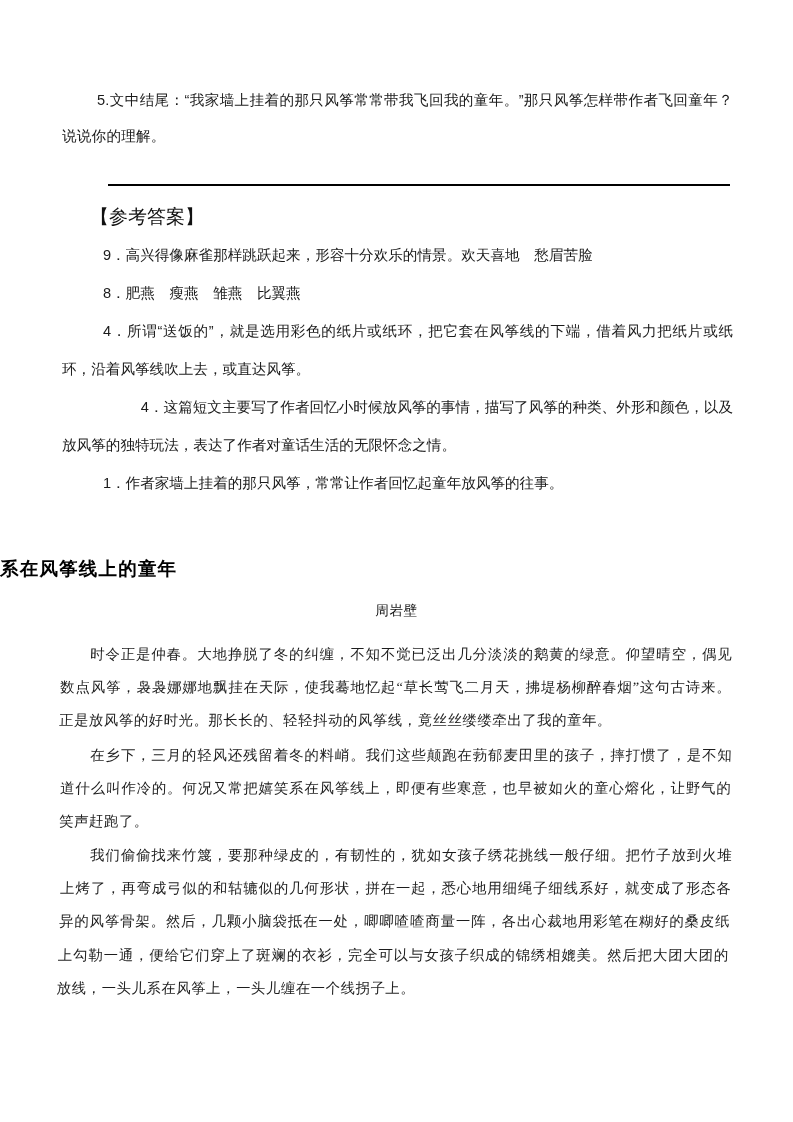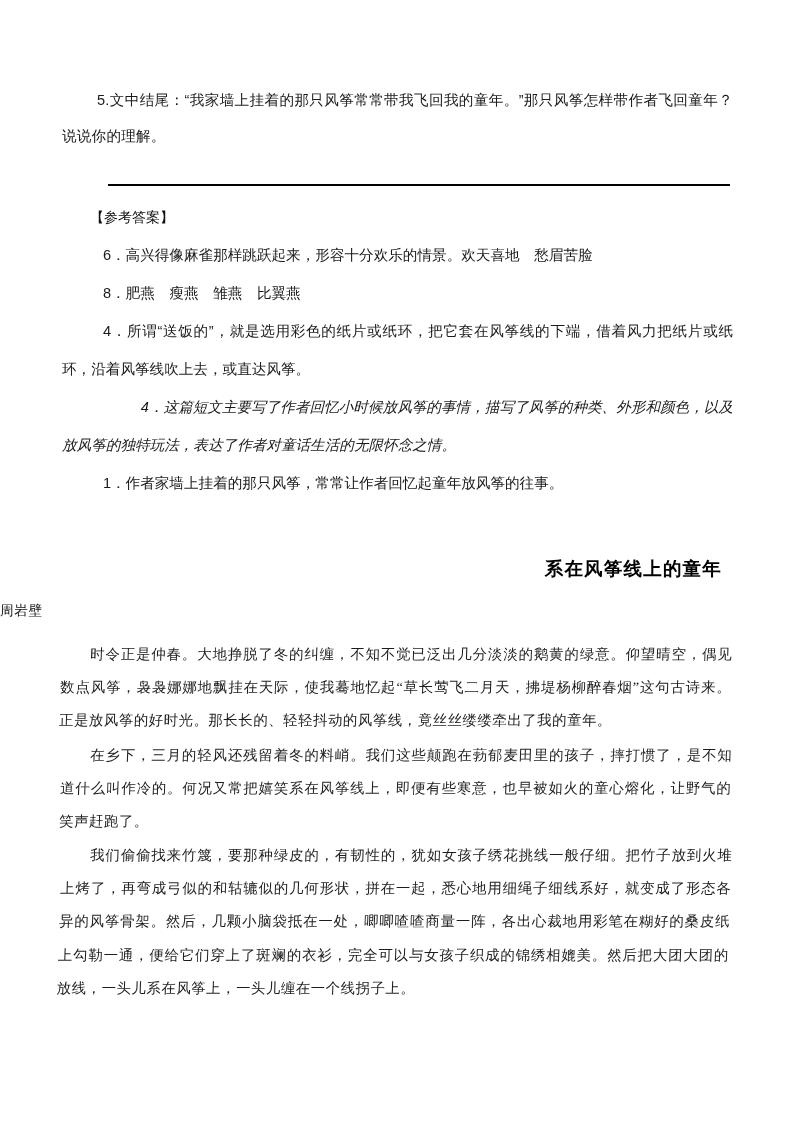--- a/index.html
+++ b/index.html
@@ -59,57 +59,57 @@
     height: 0;
     border-top: 2px solid #000000;
   }
 
   
   .ans-block {
     top: 198px;
   }
   .ans-heading {
     font-family: "Liberation Sans", "DejaVu Sans", sans-serif;
-    font-size: 14px;
+    font-size: 19px;
     line-height: 38px;
     padding-left: 28px;
     color: #111111;
   }
   .ans-item {
     font-family: "Liberation Sans", "DejaVu Sans", sans-serif;
     font-size: 14.6px;
     line-height: 38px;
     text-align: justify;
     text-justify: inter-ideograph;
     text-indent: 2.8em;
     color: #1a1a1a;
   }
   .ans-item.indent-wide {
     text-indent: 5.4em;
-    font-style: italic;
   }
 
   
   .article-title {
     position: absolute;
     left: 0;
     top: 556px;
     width: 722px;
-    text-align: right;
+    text-align: left;
     font-family: "Liberation Sans", "DejaVu Sans", sans-serif;
     font-weight: bold;
     font-size: 18.5px;
     letter-spacing: 1.2px;
     color: #000000;
   }
   .article-author {
     position: absolute;
     left: 0;
     top: 602px;
     width: 793px;
+    text-align: center;
     font-family: "Liberation Sans", "DejaVu Sans", sans-serif;
     font-size: 13.6px;
     letter-spacing: 0.6px;
     color: #111111;
   }
 
   
   .body-block {
     top: 638px;
   }
@@ -134,21 +134,21 @@
 
   <div class="col q-block">
     <div class="q-text">5.文中结尾：“我家墙上挂着的那只风筝常常带我飞回我的童年。”那只风筝怎样带作者飞回童年？说说你的理解。</div>
   </div>
 
   <div class="divider"></div>
 
   <div class="col ans-block">
     <div class="ans-heading">【参考答案】</div>
 
-    <div class="ans-item">6．高兴得像麻雀那样跳跃起来，形容十分欢乐的情景。欢天喜地　愁眉苦脸</div>
+    <div class="ans-item">9．高兴得像麻雀那样跳跃起来，形容十分欢乐的情景。欢天喜地　愁眉苦脸</div>
 
     <div class="ans-item">8．肥燕　瘦燕　雏燕　比翼燕</div>
 
     <div class="ans-item">4．所谓“送饭的”，就是选用彩色的纸片或纸环，把它套在风筝线的下端，借着风力把纸片或纸环，沿着风筝线吹上去，或直达风筝。</div>
 
     <div class="ans-item indent-wide">4．这篇短文主要写了作者回忆小时候放风筝的事情，描写了风筝的种类、外形和颜色，以及放风筝的独特玩法，表达了作者对童话生活的无限怀念之情。</div>
 
     <div class="ans-item">1．作者家墙上挂着的那只风筝，常常让作者回忆起童年放风筝的往事。</div>
   </div>
 

